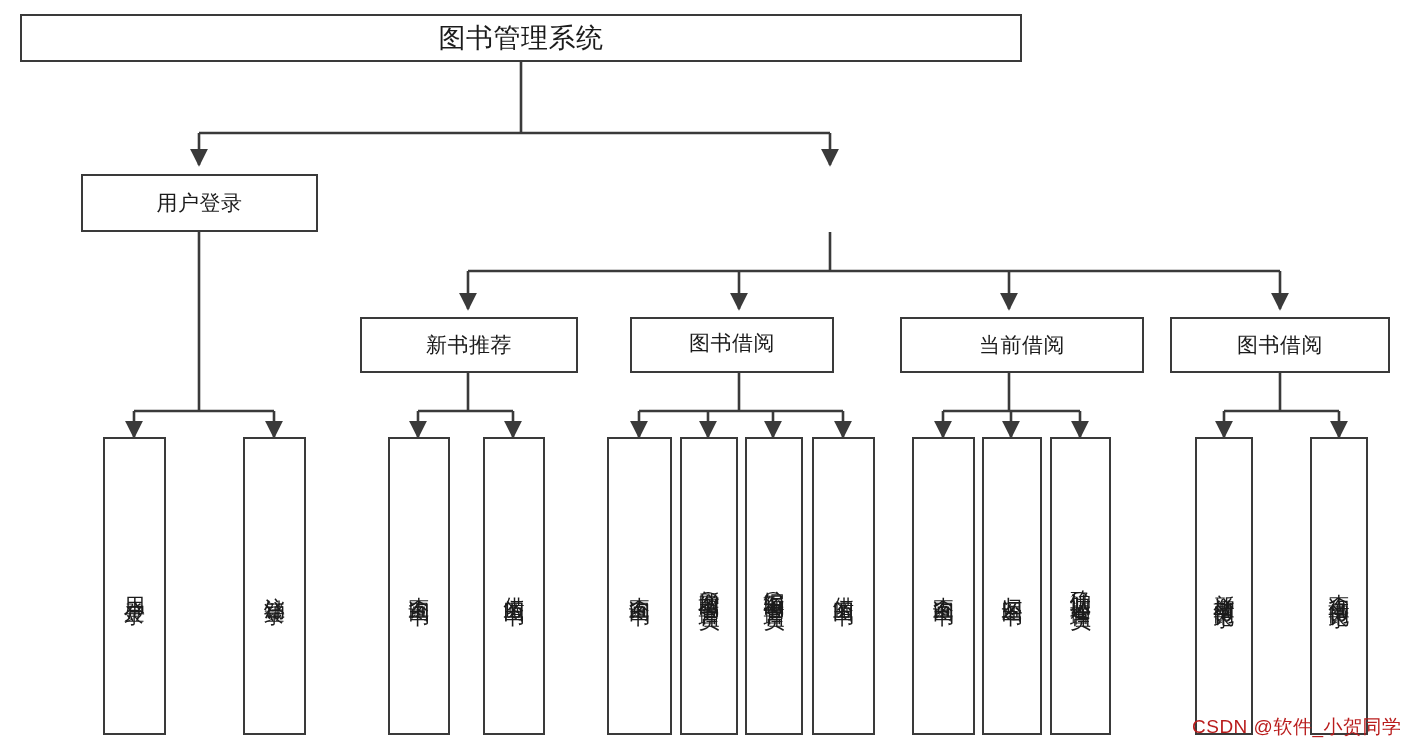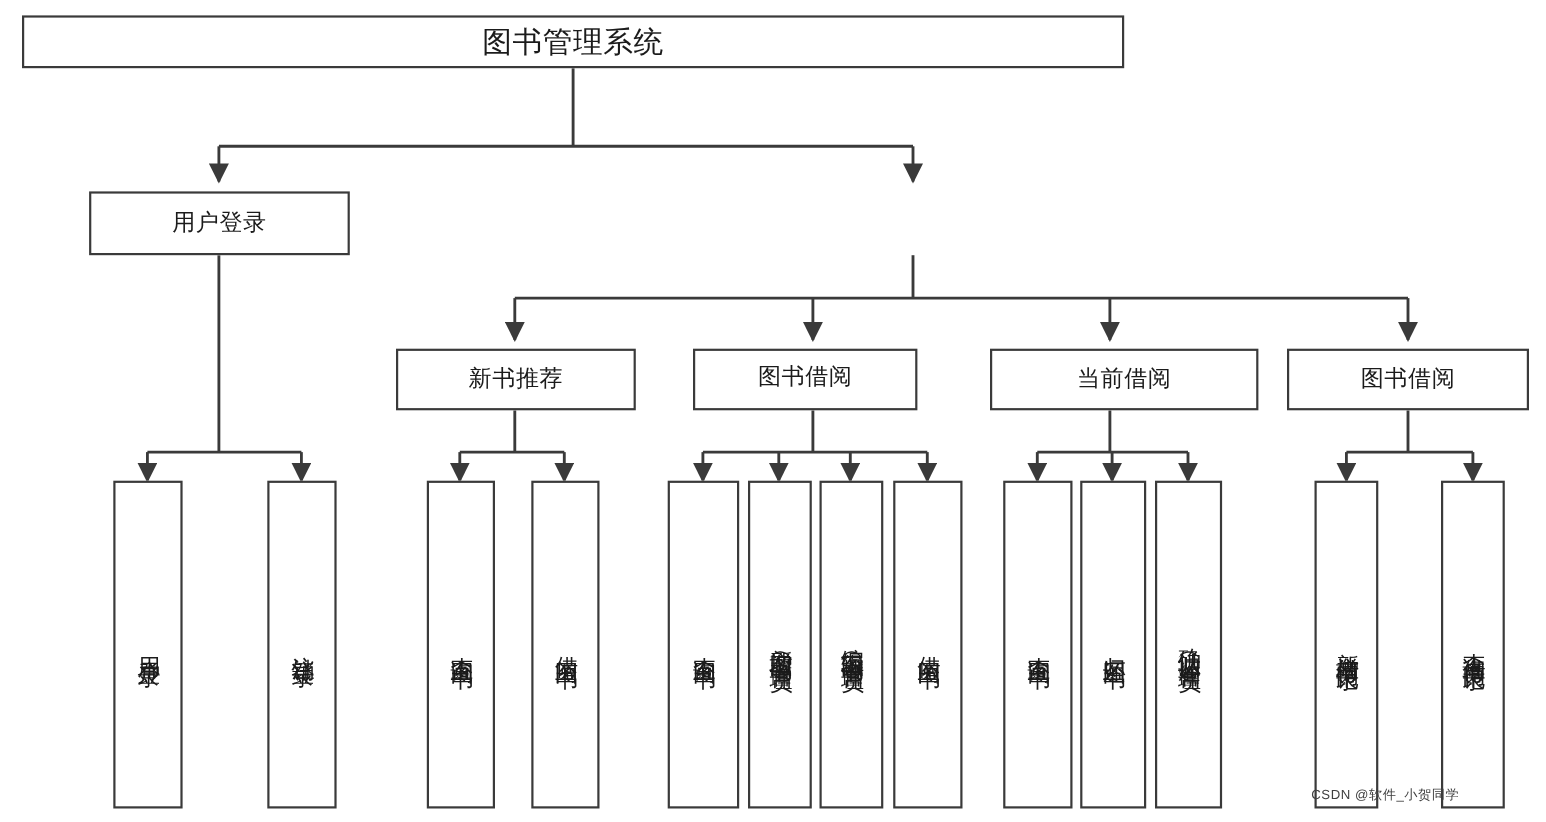--- a/index.html
+++ b/index.html
@@ -53,22 +53,22 @@
   .node.vert .label {
     writing-mode: vertical-rl;
     text-orientation: upright;
     font-size: 21px;
     letter-spacing: 3px;
     line-height: 1.05;
   }
   #root-node .label { font-size: 27px; }
   .watermark {
     position: absolute;
-    color: #404040;
-    font-size: 12px;
+    color: #b91c1c;
+    font-size: 19px;
     letter-spacing: 0.5px;
     white-space: nowrap;
     user-select: none;
   }
 </style>
 </head>
 <body>
 
 <div id="canvas">
 

